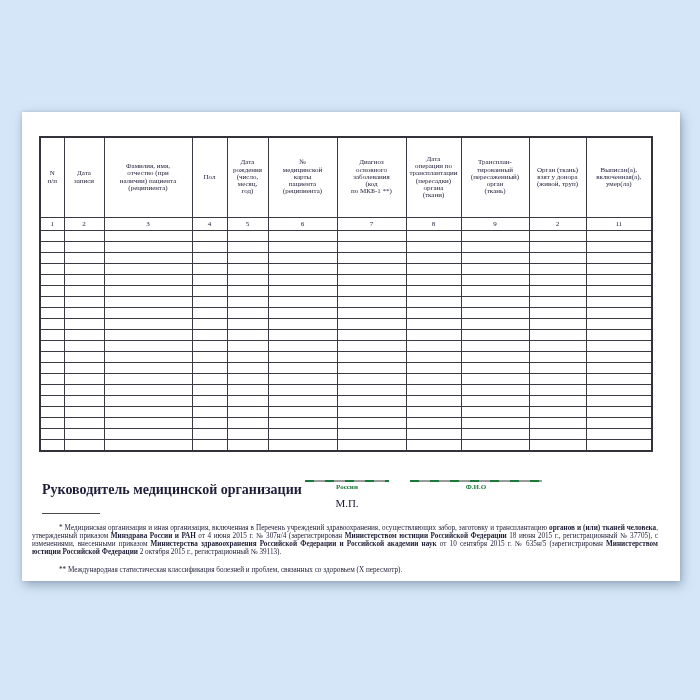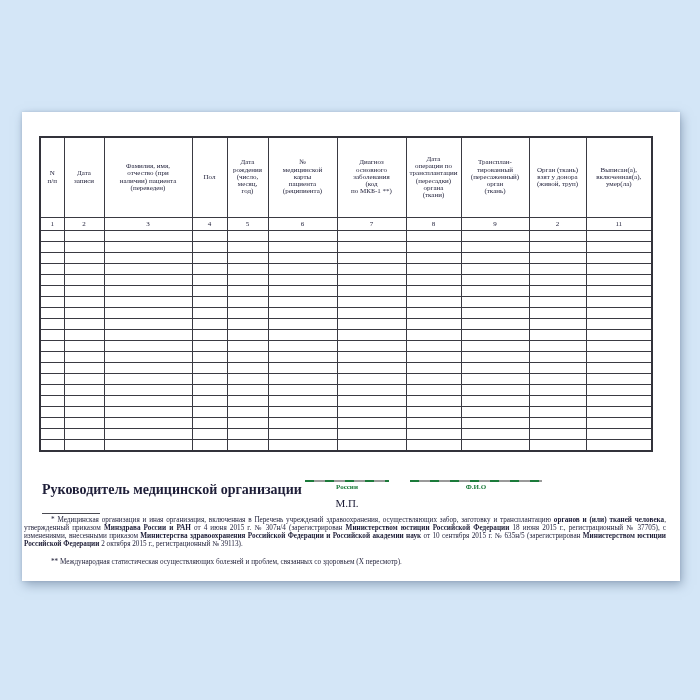--- a/index.html
+++ b/index.html
@@ -63,21 +63,21 @@
     text-align:center;font-size:11px;color:#1e1e38;
   }
   .foot-sep{
     position:absolute;left:20px;top:401px;width:58px;height:0;
     border-top:1px solid #4a4a52;
   }
   .footnotes{
     position:absolute;left:2px;top:404px;width:642px;
     font-size:7.2px;line-height:8px;color:#1e1e38;
   }
-  .footnotes p{margin:0;}
+  .footnotes p{margin:8px;}
   #footnote1{text-indent:27px;text-align:justify;}
   #footnote2{margin-top:10px;text-indent:27px;text-align:left;}
   .fn-b{font-weight:bold;}
 </style>
 </head>
 <body>
 
 <div class="stage">
   <div class="paper">
 
@@ -97,21 +97,21 @@
         </colgroup>
       <thead>
         <tr id="header-row">
             <td class="hcell">N
 п/п</td>
             <td class="hcell">Дата
 записи</td>
             <td class="hcell">Фамилия, имя,
 отчество (при
 наличии) пациента
-(переведен)</td>
+(реципиента)</td>
             <td class="hcell">Пол</td>
             <td class="hcell">Дата
 рождения
 (число,
 месяц,
 год)</td>
             <td class="hcell">№
 медицинской
 карты
 пациента
@@ -424,17 +424,17 @@
 
     <div class="sig-line line-fio"></div>
     <div class="sig-cap cap-fio">Ф.И.О</div>
 
     <div class="stamp">М.П.</div>
 
     <div class="foot-sep"></div>
 
     <div class="footnotes">
       <p id="footnote1"><span>* Медицинская организация и иная организация, включенная в Перечень учреждений здравоохранения, осуществляющих забор, заготовку и трансплантацию </span><span class="fn-b">органов и (или) тканей человека</span><span>, утвержденный приказом </span><span class="fn-b">Минздрава России и РАН</span><span> от 4 июня 2015 г. № 307н/4 (зарегистрирован </span><span class="fn-b">Министерством юстиции Российской Федерации</span><span> 18 июня 2015 г., регистрационный № 37705), с изменениями, внесенными приказом </span><span class="fn-b">Министерства здравоохранения Российской Федерации и Российской академии наук</span><span> от 10 сентября 2015 г. № 635н/5 (зарегистрирован </span><span class="fn-b">Министерством юстиции Российской Федерации</span><span> 2 октября 2015 г., регистрационный № 39113).</span></p>
-      <p id="footnote2">** Международная статистическая осуществляющих болезней и проблем, связанных со здоровьем (X пересмотр).</p>
+      <p id="footnote2">** Международная статистическая классификация болезней и проблем, связанных со здоровьем (X пересмотр).</p>
     </div>
 
   </div>
 </div>
 
 </body></html>

